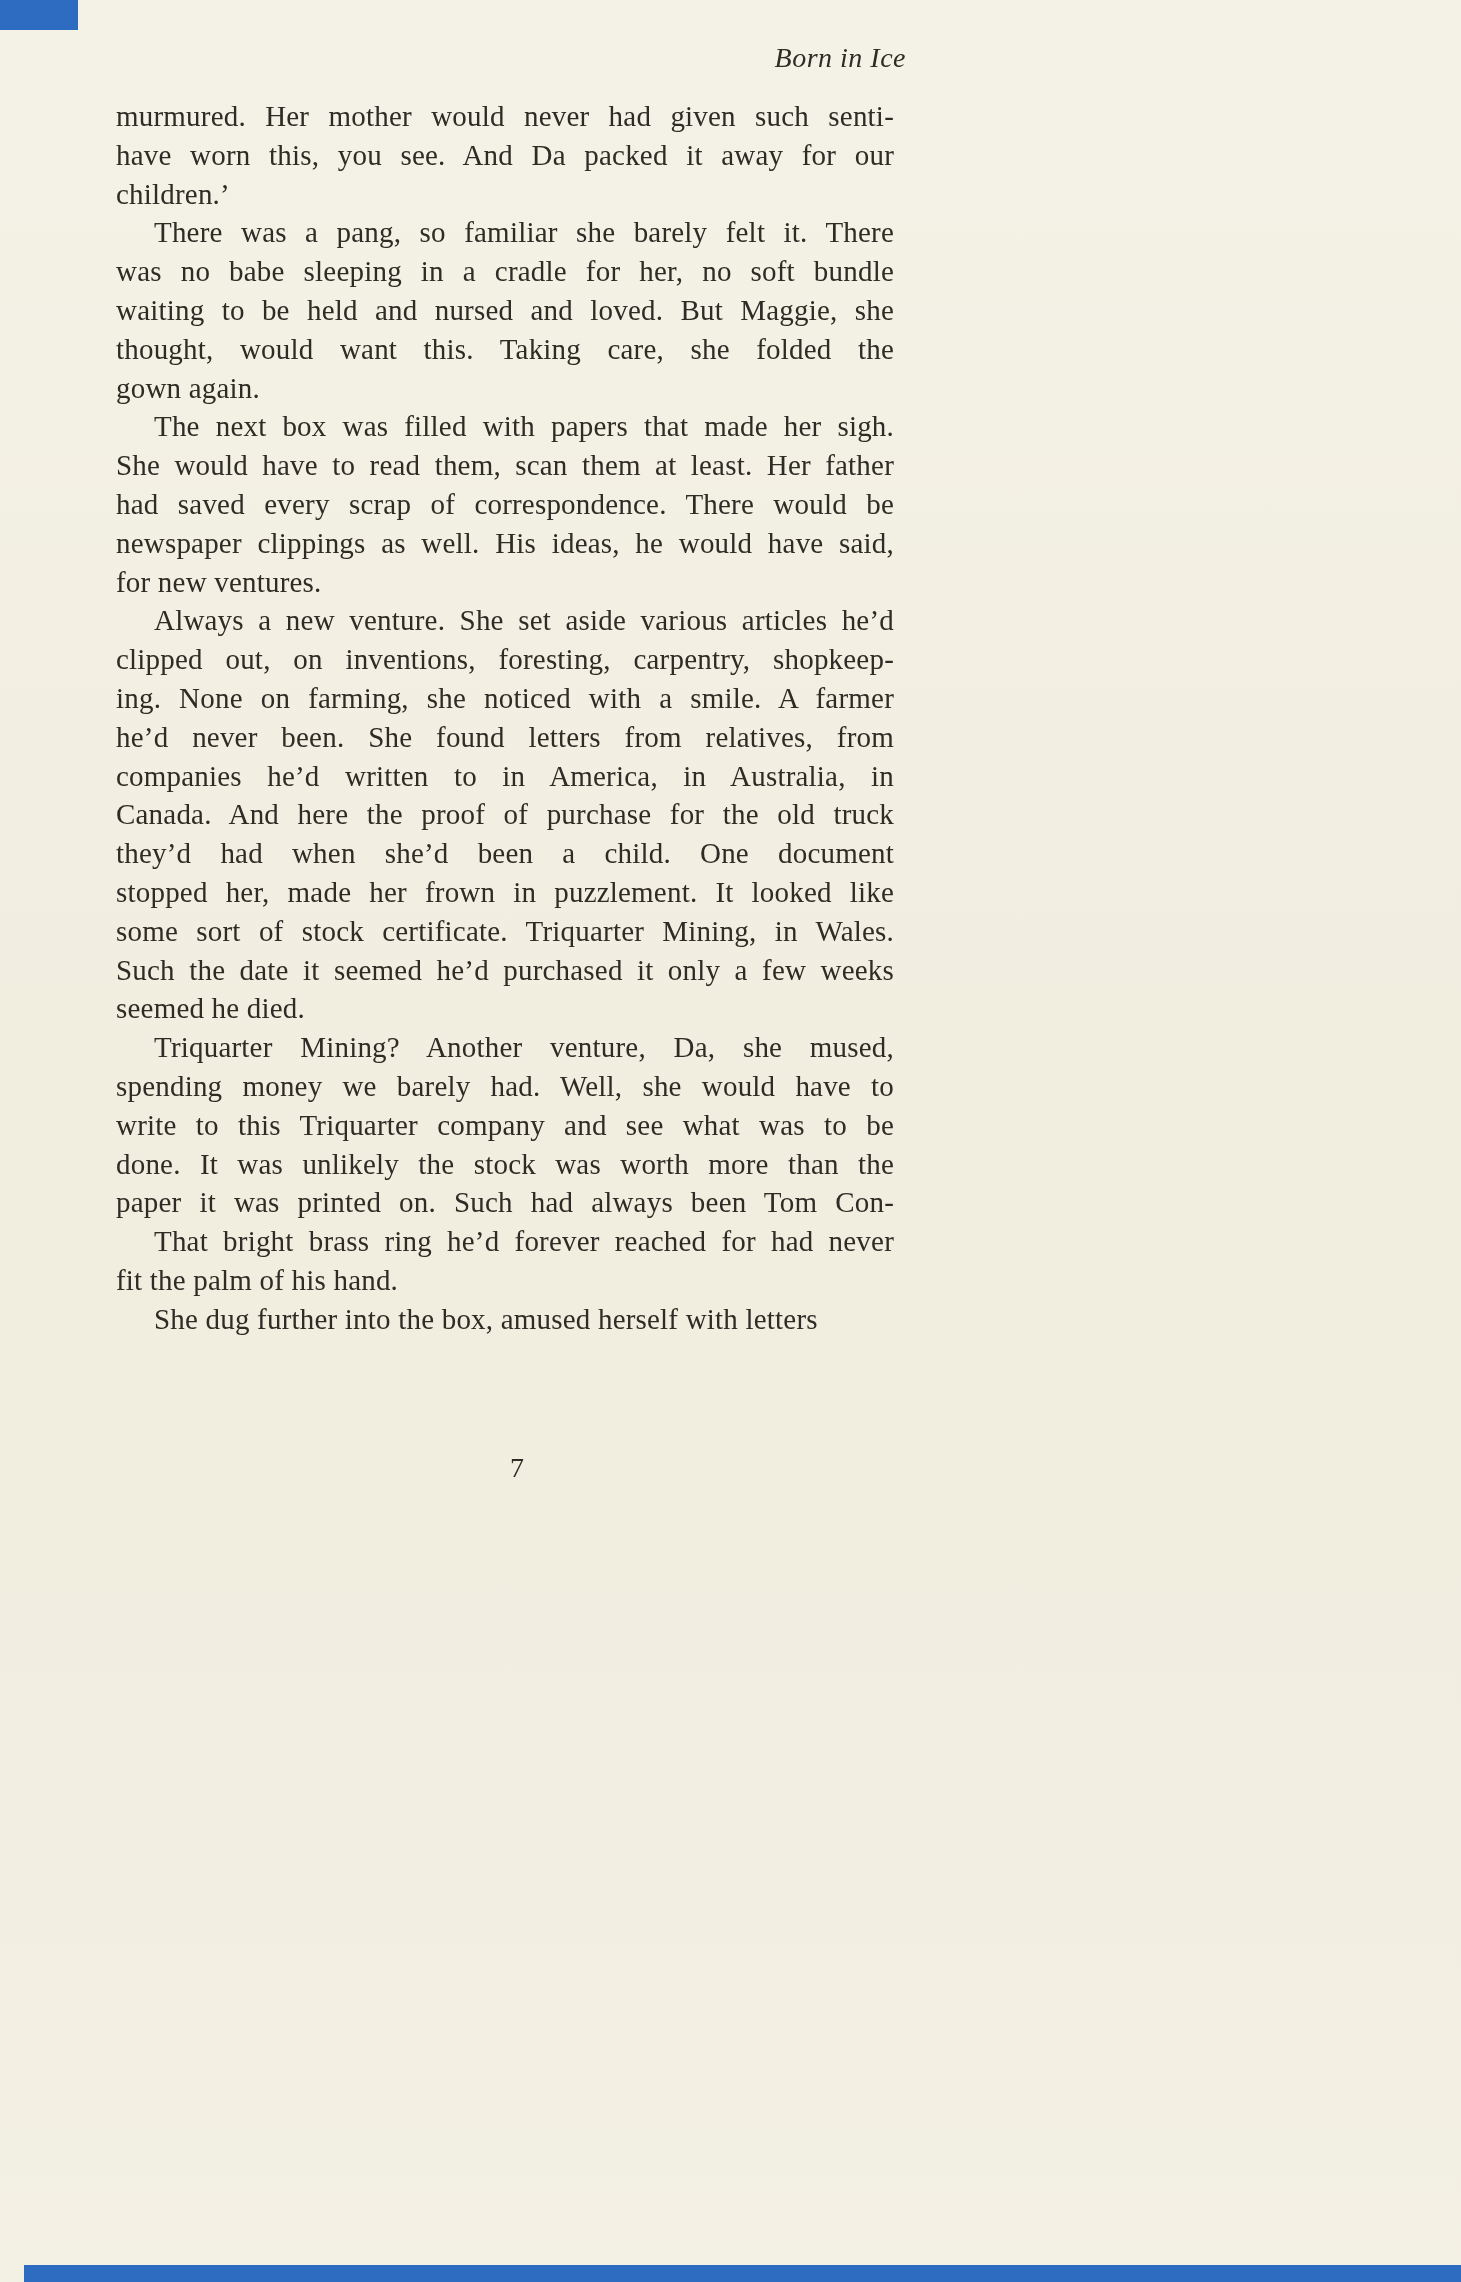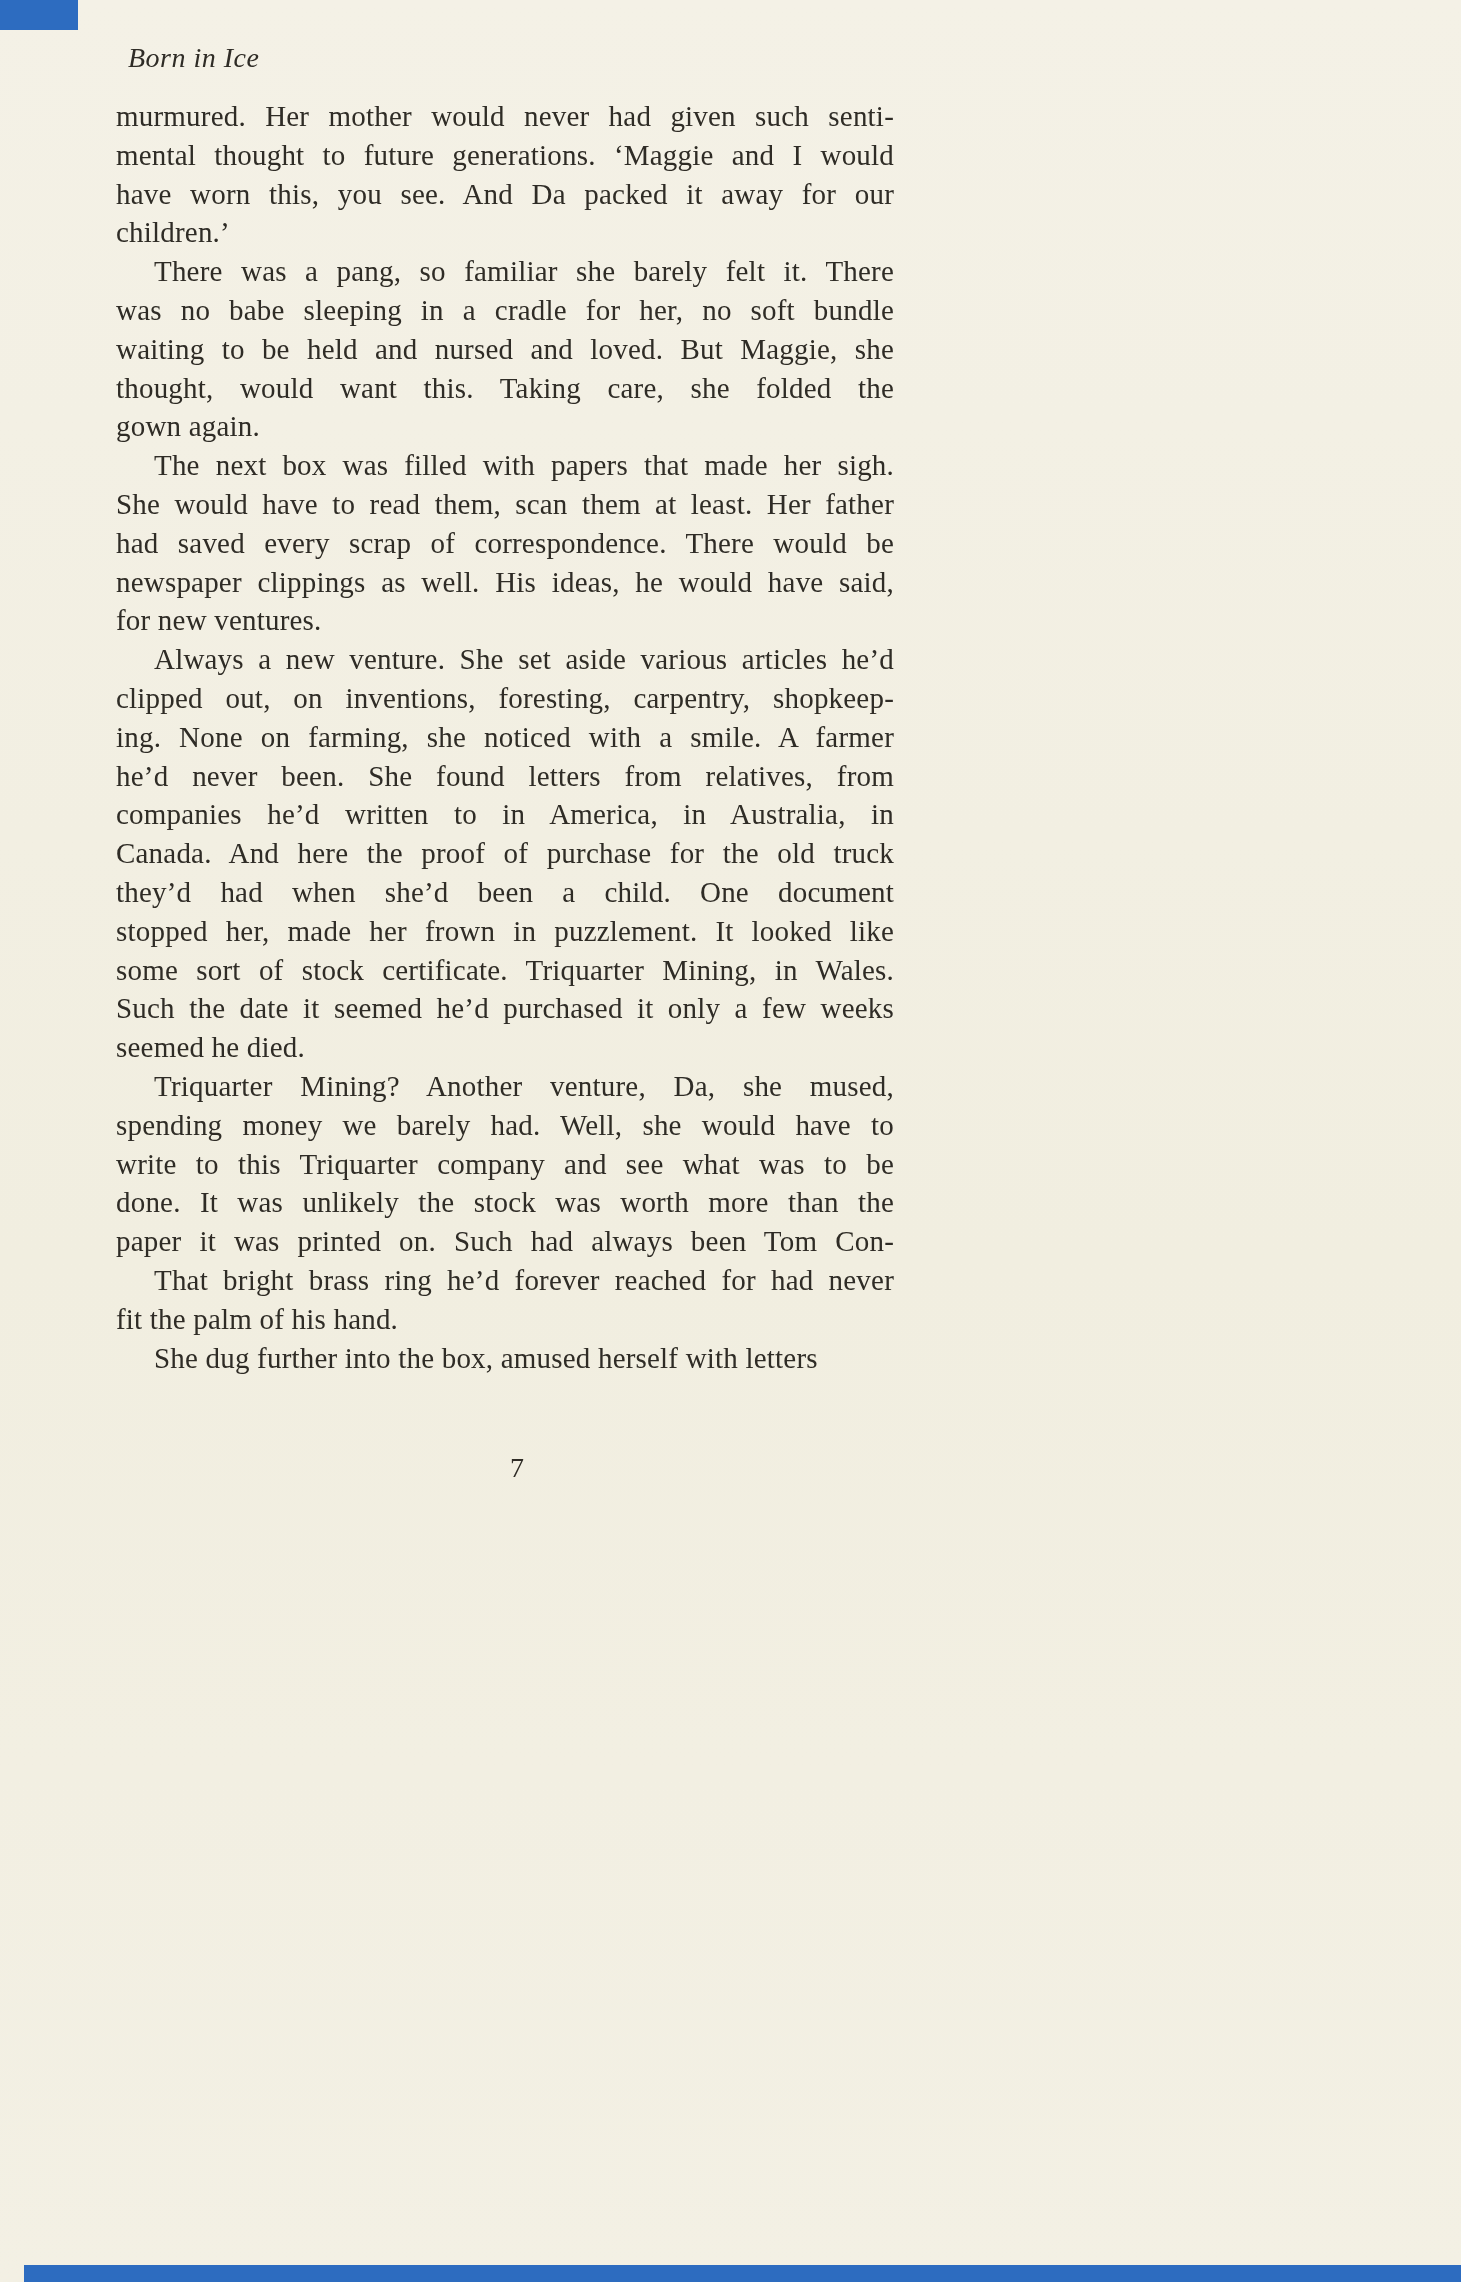--- a/index.html
+++ b/index.html
@@ -31,21 +31,21 @@
     right: 0;
     bottom: 0;
     height: 17px;
     background: var(--blue, #2d6cc0);
   }
   .running-header {
     position: absolute;
     left: 128px;
     top: 42px;
     width: 778px;
-    text-align: left;
+    text-align: right;
     font-style: italic;
     font-size: 28px;
     letter-spacing: 0.5px;
   }
   .text-block {
     position: absolute;
     left: 116px;
     top: 97px;
     width: 778px;
     font-size: 29px;
@@ -84,21 +84,20 @@
 </style>
 </head>
 <body>
 
 <div class="page">
   <div class="scan-edge-top"></div>
   <div class="running-header">Born in Ice</div>
   <div class="text-block" id="text-block">
       <div class="paragraph">
         <div class="line fill">murmured. Her mother would never had given such senti-</div>
-        <div class="line fill">mental thought to future generations. ‘Maggie and I would</div>
         <div class="line fill">have worn this, you see. And Da packed it away for our</div>
         <div class="line last">children.’</div>
       </div>
       <div class="paragraph">
         <div class="line fill indent">There was a pang, so familiar she barely felt it. There</div>
         <div class="line fill">was no babe sleeping in a cradle for her, no soft bundle</div>
         <div class="line fill">waiting to be held and nursed and loved. But Maggie, she</div>
         <div class="line fill">thought, would want this. Taking care, she folded the</div>
         <div class="line last">gown again.</div>
       </div>

